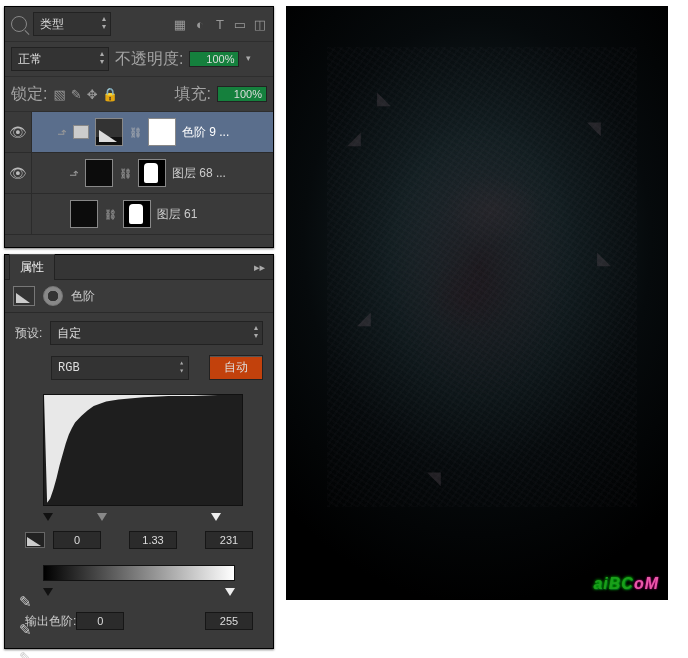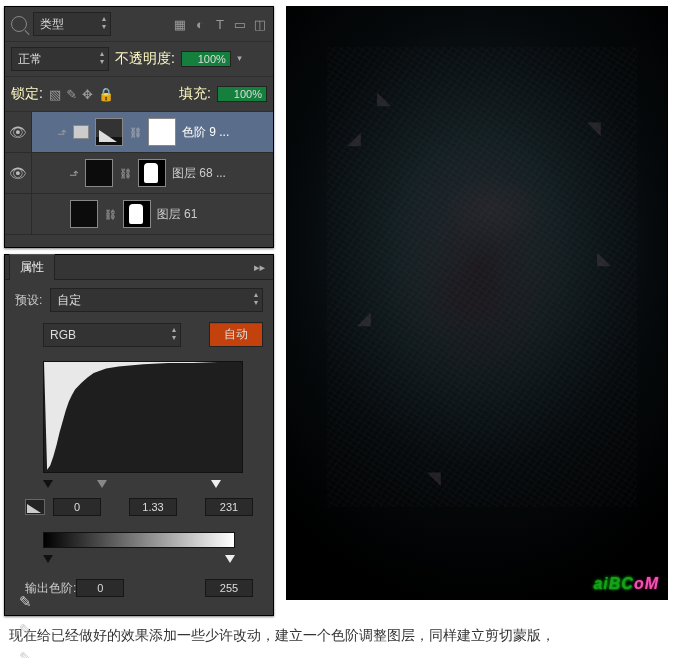--- a/index.html
+++ b/index.html
@@ -78,21 +78,21 @@
     position: relative;
     font-size:12px;
     min-width:50px;
     height:18px; line-height:18px;
   }
   .dropdown .arrows {
     position:absolute; right:4px; top:2px; font-size:8px; line-height:8px; color:#aaa;
   }
   .filter-icons { display:flex; gap:6px; margin-left:auto; }
   .filter-icons span { width:14px;height:14px; display:flex;align-items:center;justify-content:center;color:#999;font-size:13px; }
-  .small-label{ color:#fef9c3; font-size:14px; }
+  .small-label{ color:#a3a3a3; font-size:16px; }
   .pct-box {
     background:#15803d;border:1px solid #222;color:#ddd;padding:1px 4px;font-size:11px;width:40px;text-align:right;position:relative;
   }
   .pct-box:after{content:"▾";position:absolute;right:-12px;color:#aaa;font-size:9px;}
   .lock-icons{ display:flex; gap:5px; color:#999; font-size:13px; align-items:center;}
   .layers-list { background:#3a3a3a; }
   .layer-row {
     display:flex; align-items:center; height:40px; border-bottom:1px solid #2b2b2b;
   }
   .eyecol { width:26px;display:flex;justify-content:center;color:#bbb;font-size:14px; border-right:1px solid #2b2b2b; height:100%;align-items:center;}
@@ -259,30 +259,35 @@
           </div>
         </div>
       </div>
     </div>
 
     <div class="panel props-panel" style="position:relative;">
       <div class="tab-bar">
         <div class="tab active">属性</div>
         <div class="tab-menu">▸▸</div>
       </div>
+      <div class="props-header">
+        <div class="adjthumb"></div>
+        <div class="maskthumb"></div>
+        <span>色阶</span>
+      </div>
       <div class="props-body">
         <div class="props-row">
           <span>预设:</span>
           <div class="dropdown">
             <span>自定</span>
             <span class="arrows">▴<br>▾</span>
           </div>
         </div>
         <div class="props-row">
-          <div class="dropdown" style="min-width:110px;margin-left:28px;">
+          <div class="dropdown" style="min-width:110px;margin-left:36px;font-family:Liberation Mono, monospace;">
             <span>RGB</span>
             <span class="arrows">▴<br>▾</span>
           </div>
           <div class="spacer"></div>
           <button class="auto-btn">自动</button>
         </div>
 
         <div class="eyedroppers">
           <span>✎</span>
           <span>✎</span>

